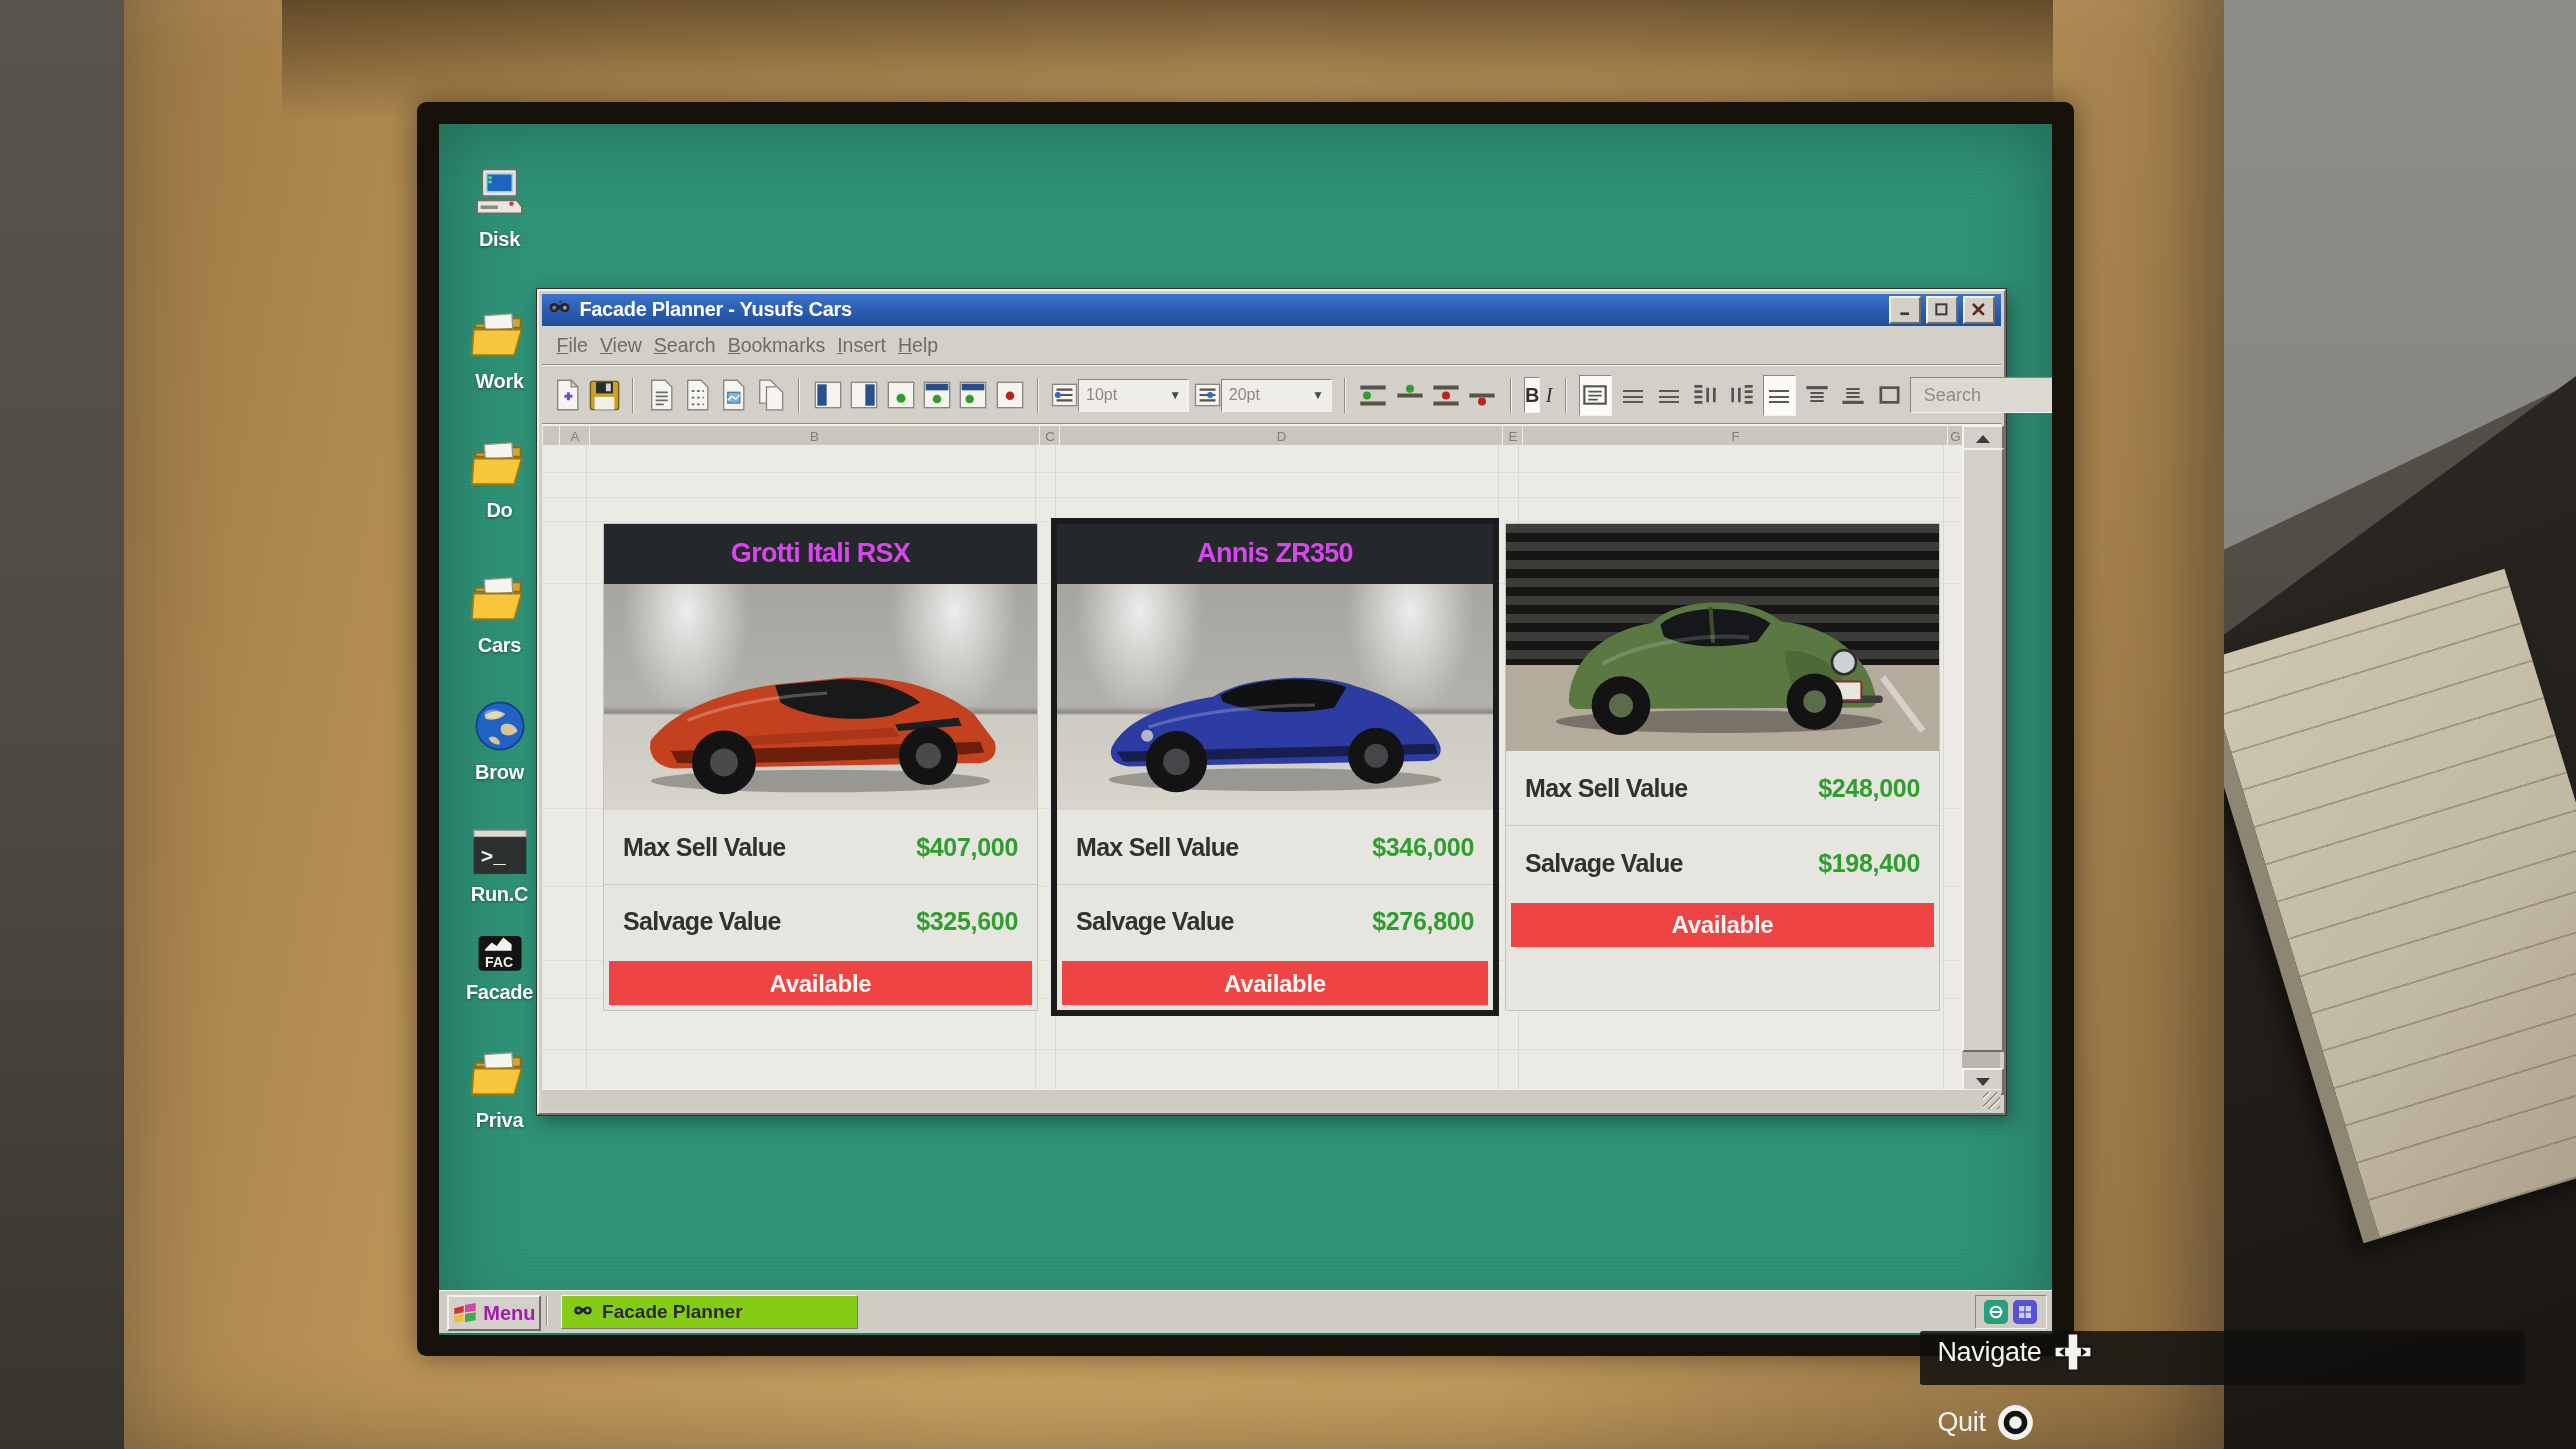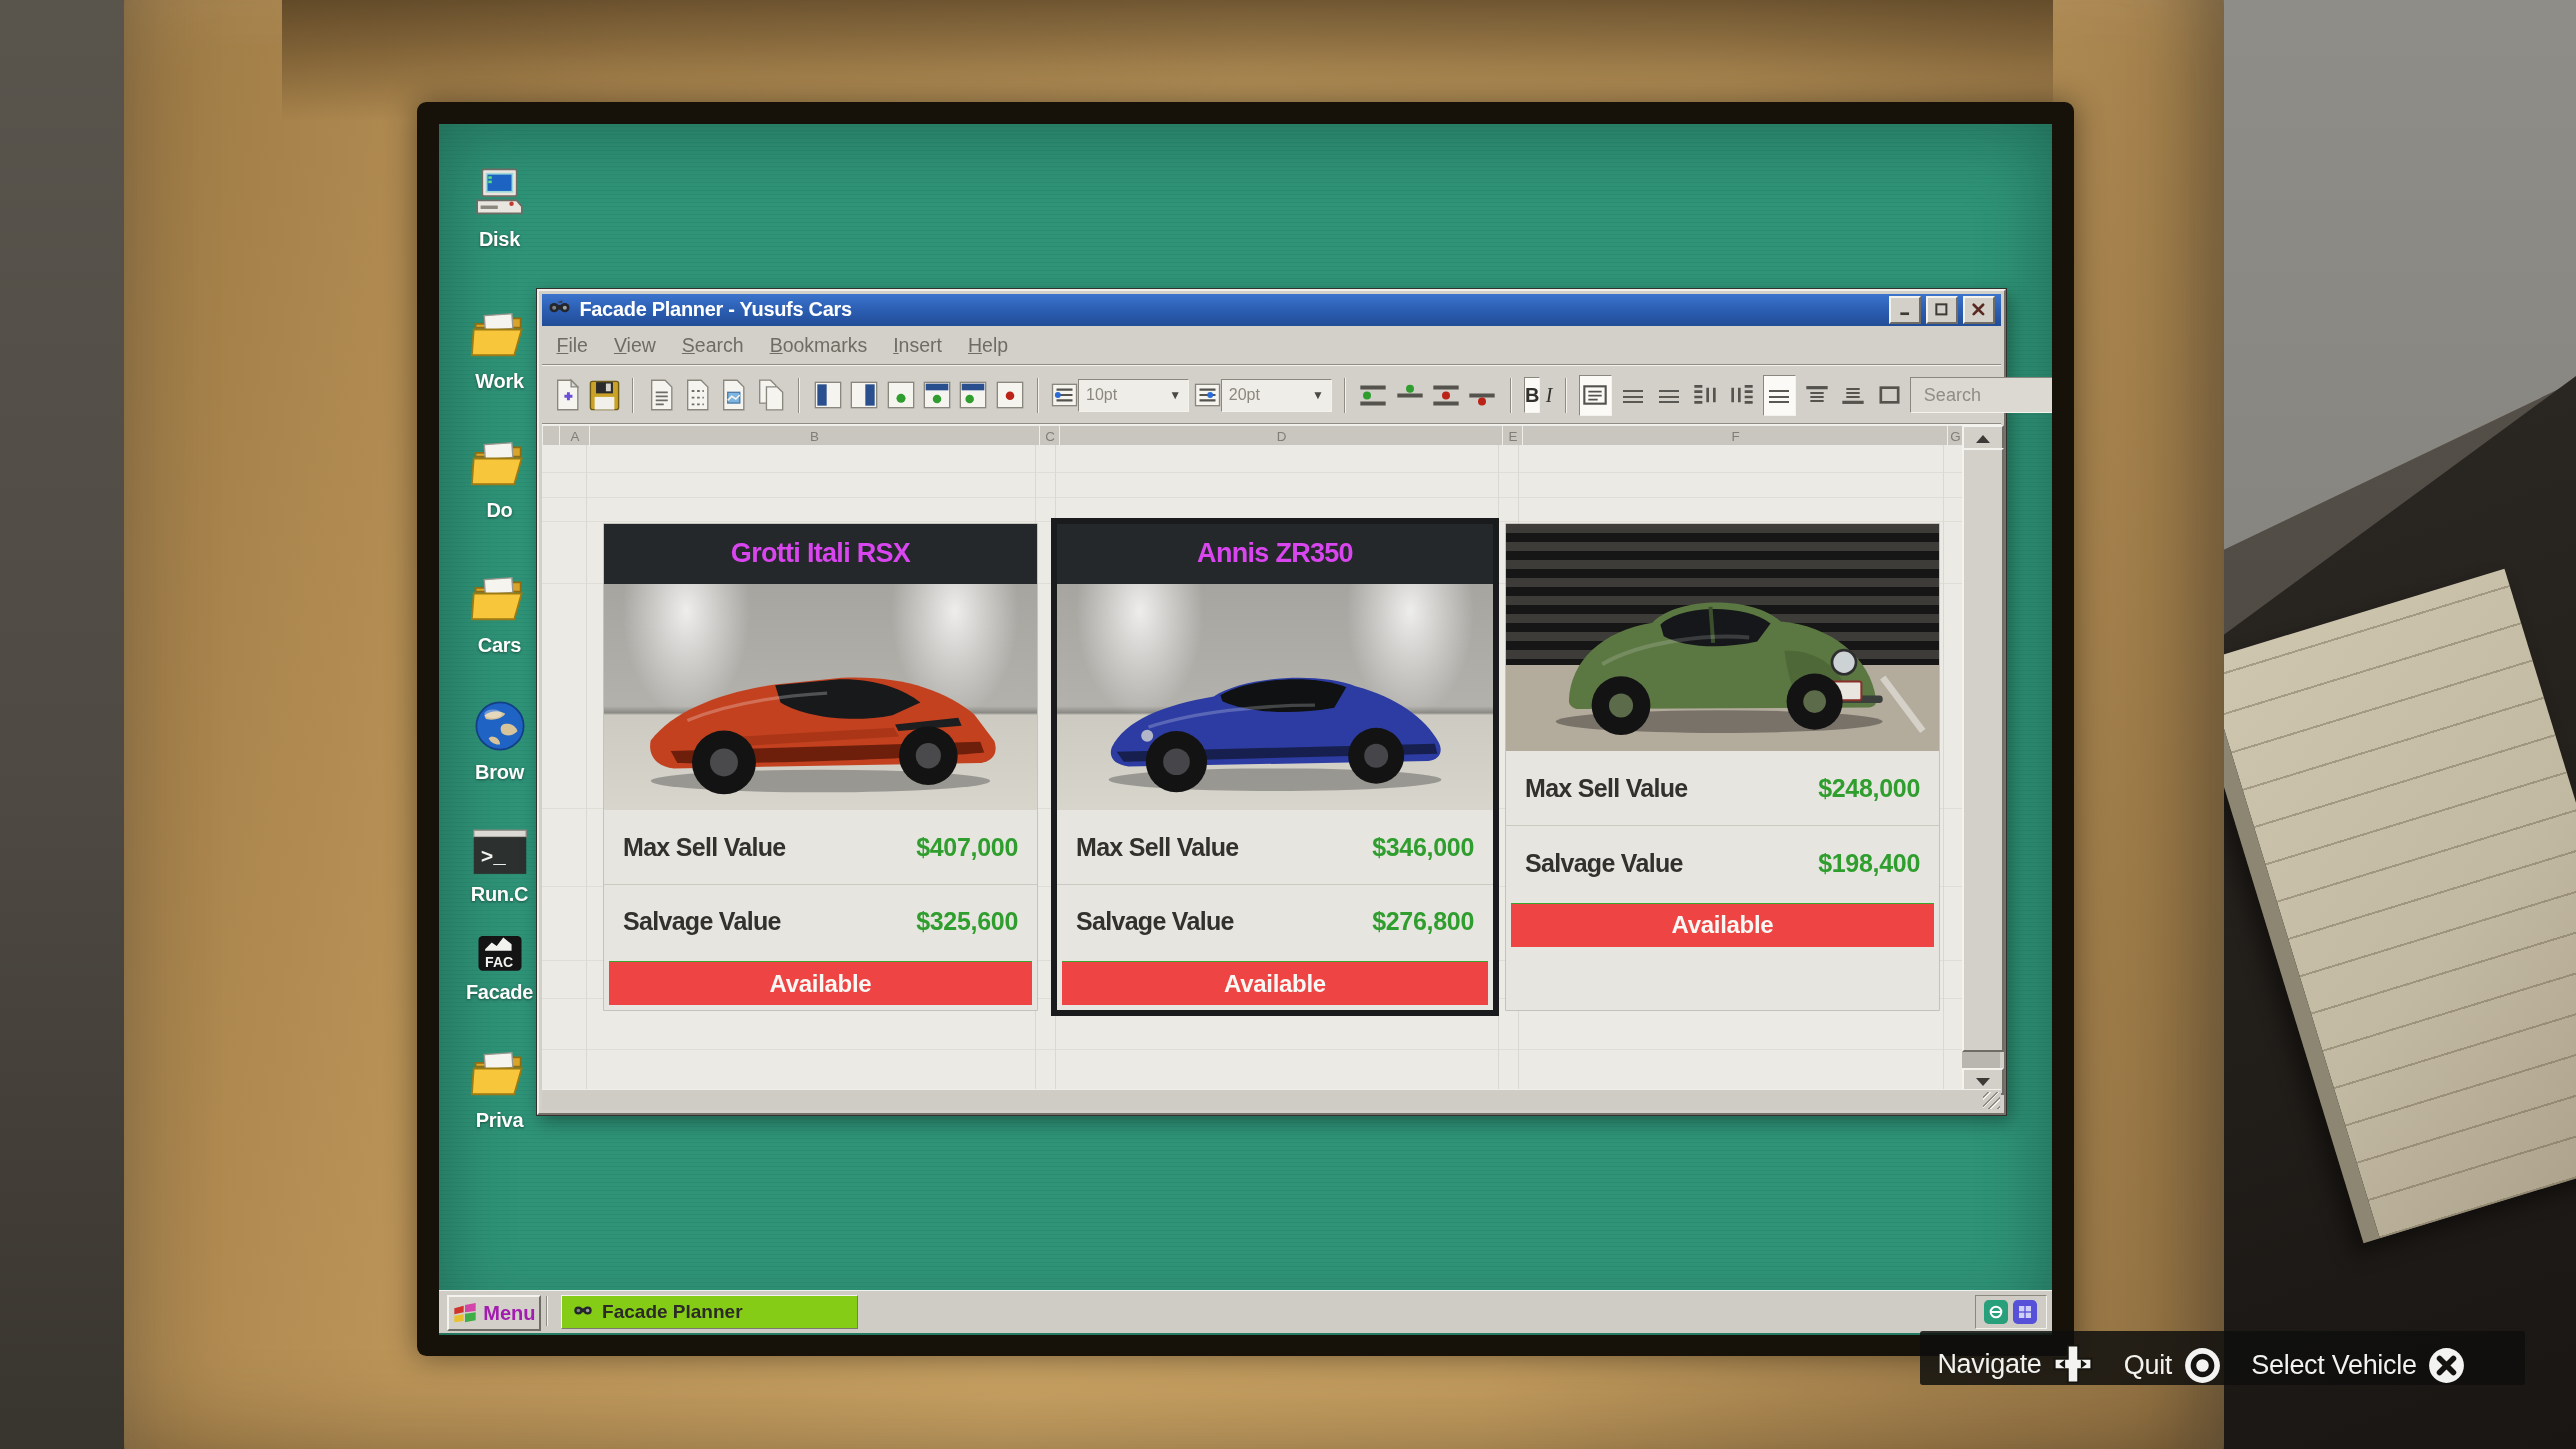--- a/index.html
+++ b/index.html
@@ -43,21 +43,21 @@
   
   .window{position:absolute;left:97px;top:164px;width:1469px;height:826px;background:#d3d0c9;
     border:1.3px solid #33312d;z-index:5;box-shadow:4px 6.7px 17.4px rgba(0,0,0,.35);}
   .win-hl{position:absolute;inset:0;border-top:2px solid #f1efe9;border-left:2px solid #f1efe9;border-right:2px solid #75726b;border-bottom:2px solid #75726b;pointer-events:none;}
   .titlebar{position:absolute;left:4.7px;top:4.7px;right:4.7px;height:32px;
     background:linear-gradient(180deg,#3b74cd 0%,#2a5cb0 55%,#224d97 100%);
     display:flex;align-items:center;padding:0 6.7px;}
   .title-text{color:#fff;font-size:20px;font-weight:bold;margin-left:8px;letter-spacing:-0.3px;}
   .tb-btns{margin-left:auto;display:flex;gap:4.7px;}
   .tb-btn{width:28px;height:24px;display:flex;align-items:center;justify-content:center;font-size:16px;font-weight:bold;color:#3e3b36;}
-  .menubar{position:absolute;left:4.7px;top:38px;right:4.7px;height:36px;display:flex;align-items:center;gap:26px;padding:0 14.8px;}
+  .menubar{position:absolute;left:4.7px;top:38px;right:4.7px;height:36px;display:flex;align-items:center;gap:12px;padding:0 14.8px;}
   .menu-item{display:inline-block;font-size:19.5px;color:#6f6c64;}
   .menu-item::first-letter{text-decoration:underline;}
   .groove{position:absolute;left:4.7px;right:4.7px;height:0;border-top:1.3px solid #8f8c85;border-bottom:1.3px solid #f4f2ec;}
   
   .toolbar{position:absolute;left:4.7px;top:78px;right:4.7px;height:56px;display:flex;align-items:center;gap:5.4px;padding:0 10.7px;}
   .tbtn{min-width:31px;height:39px;display:flex;align-items:center;justify-content:center;}
   .tsep{width:0;height:35px;border-left:1.3px solid #8f8c85;border-right:1.3px solid #f4f2ec;margin:0 6.7px;}
   .pressed{background:#fbfaf7;border:1.3px solid;border-color:#8a877f #f4f2ed #f4f2ed #8a877f;}
   .combo{display:flex;align-items:center;}
   .combo-field{width:95px;height:31px;background:#efede7;border:1.3px solid;border-color:#8a877f #f4f2ed #f4f2ed #8a877f;
@@ -125,21 +125,21 @@
     font-size:20px;font-weight:bold;color:#a21caf;}
   .tb-sep{position:absolute;left:107px;top:5.4px;height:29.5px;width:0;border-left:1.3px solid #8f8c85;border-right:1.3px solid #f4f2ec;}
   .task-btn{position:absolute;left:122px;top:4px;width:274px;height:32px;background:#84cc16;
     border:1.3px solid;border-color:#f6f4ee #7c7973 #7c7973 #f6f4ee;display:flex;align-items:center;gap:9.4px;padding:0 10.7px;
     font-size:19px;font-weight:bold;color:#2b2a27;}
   .tray{position:absolute;right:5.4px;top:4px;width:70px;height:32px;border:1.3px solid;border-color:#8a877f #f4f2ed #f4f2ed #8a877f;
     display:flex;align-items:center;justify-content:center;gap:5.4px;}
   .tray-ic{width:24px;height:24px;border-radius:4.7px;display:flex;align-items:center;justify-content:center;}
   
   .hintbar{position:absolute;left:1920px;top:1331px;width:570px;height:54px;background:rgba(14,14,13,.84);
-    border-radius:2.7px;display:flex;align-items:flex-end;gap:29.5px;padding:0 17.4px;z-index:50;}
+    border-radius:2.7px;display:flex;align-items:flex-start;gap:29.5px;padding:0 17.4px;z-index:50;flex-direction:column;}
   .hint{display:flex;align-items:center;gap:10.7px;}
   .hint .ht{color:#f2f2ef;font-size:27px;letter-spacing:-0.3px;}
 </style>
 </head>
 <body>
 
 <div class="right-col">
   <div class="wall-right"></div>
   <div class="desk-right"></div>
   <div class="notebook"></div>

